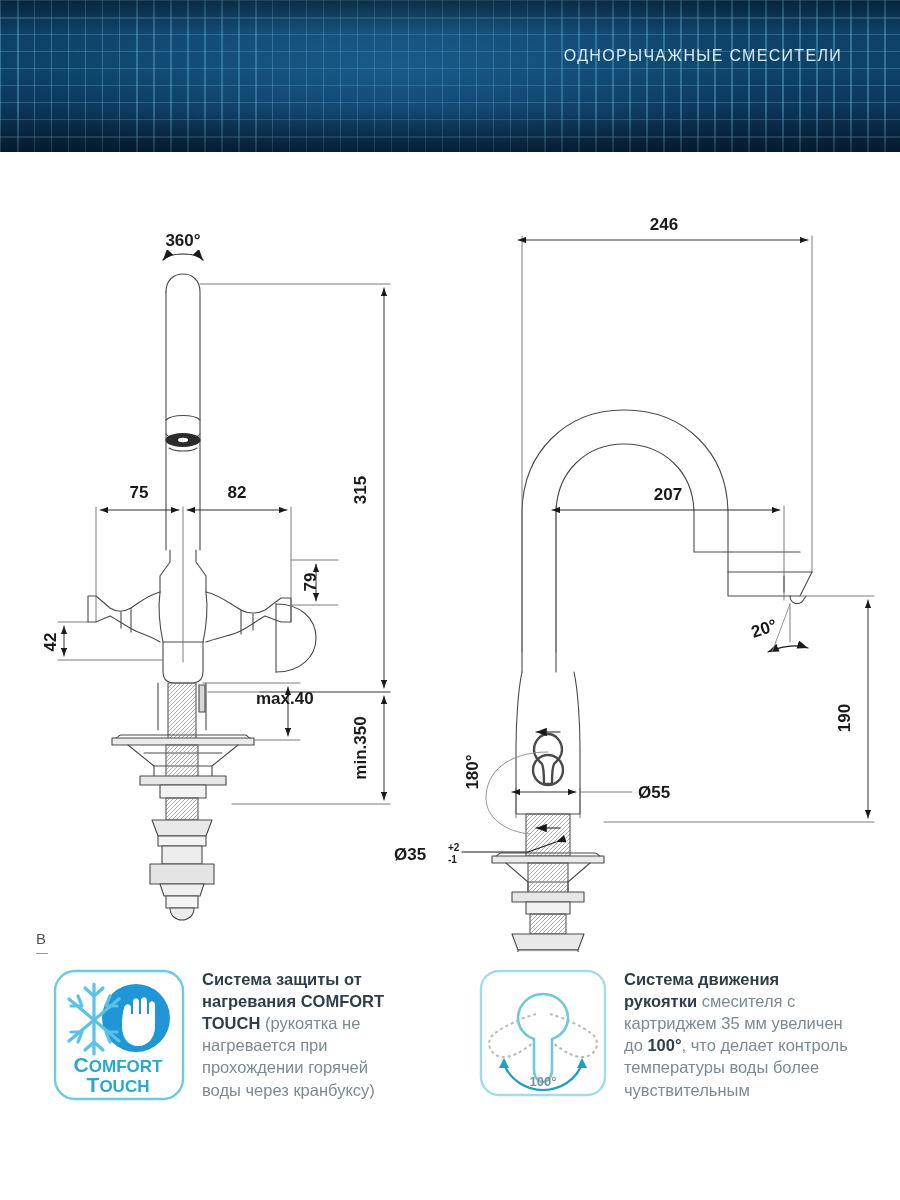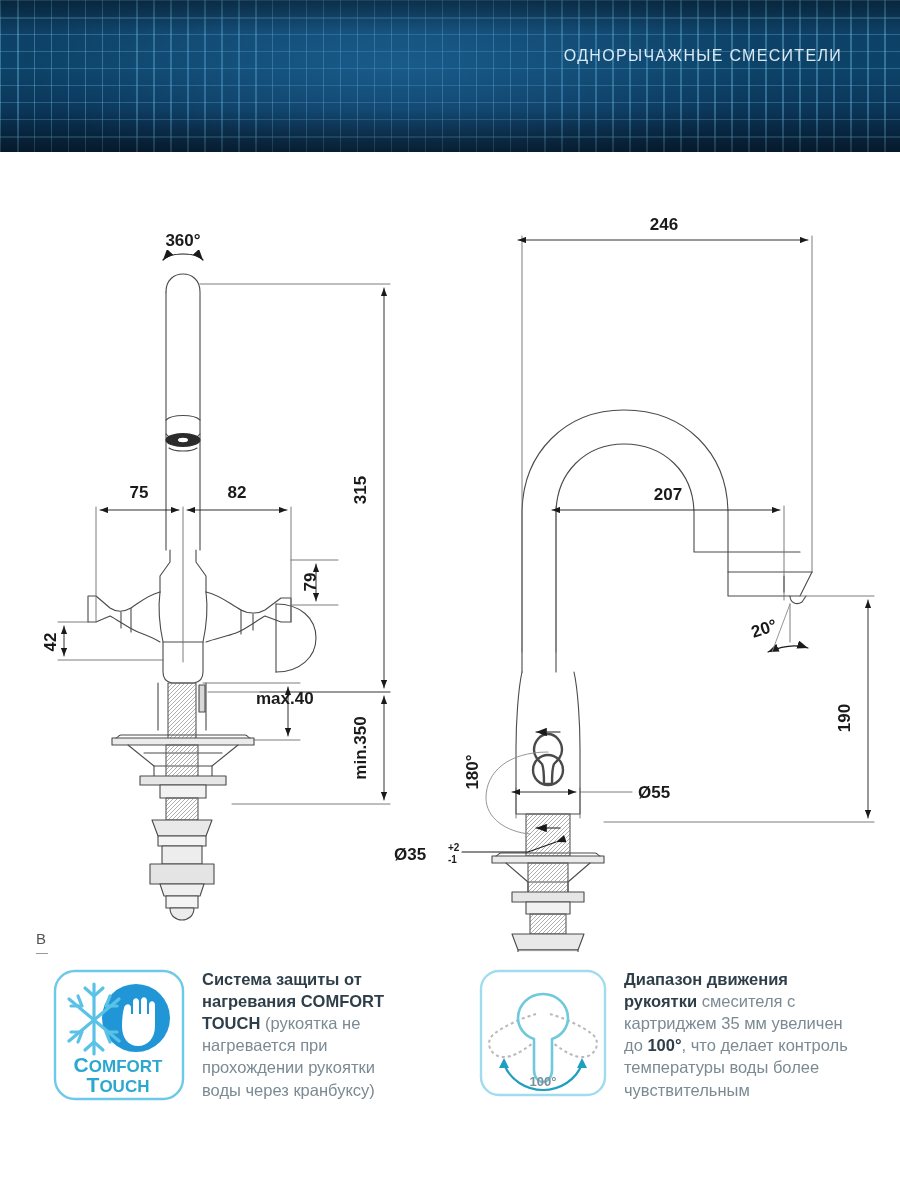--- a/index.html
+++ b/index.html
@@ -324,21 +324,21 @@
             <path d="M54,64 L65,64 M54,64 L58,74"></path>
             <path d="M54,38 L65,38 M54,38 L58,28"></path>
             <path d="M30,64 L19,64 M30,64 L26,74"></path>
           </g>
 
           <text x="66" y="104" text-anchor="middle" font-family="Liberation Sans, sans-serif" font-size="21" font-weight="bold" fill="#2aa8cf">C<tspan font-size="17">OMFORT</tspan></text>
           <text x="66" y="124" text-anchor="middle" font-family="Liberation Sans, sans-serif" font-size="21" font-weight="bold" fill="#2aa8cf">T<tspan font-size="17">OUCH</tspan></text>
         </svg>
       </div>
       <div class="ftext">
-        <b>Система защиты от нагревания COMFORT TOUCH</b><span> (рукоятка не нагревается при прохождении рукоятки воды через кранбуксу)</span>
+        <b>Система защиты от нагревания COMFORT TOUCH</b><span> (рукоятка не нагревается при прохождении горячей воды через кранбуксу)</span>
       </div>
     </div>
 
     <div class="feature right">
       <div class="ficon">
         <svg width="130" height="130" viewBox="0 0 130 130" xmlns="http://www.w3.org/2000/svg">
           <rect x="3" y="3" width="124" height="124" rx="18" ry="18" fill="#ffffff" stroke="#9fdcee" stroke-width="2.4"></rect>
 
           <g fill="none" stroke="#b9b9b9" stroke-width="2" stroke-dasharray="3 3">
             <path d="M58,46 C44,50 26,58 16,66 C8,72 10,84 20,88
@@ -355,18 +355,18 @@
 
           <g fill="none" stroke="#1e9fc0" stroke-width="2.2" stroke-linecap="round">
             <path d="M26,96 C32,112 48,122 65,122 C82,122 98,112 104,96"></path>
           </g>
           <path d="M26,90 L21,100 L31,100 Z" fill="#1e9fc0"></path>
           <path d="M104,90 L99,100 L109,100 Z" fill="#1e9fc0"></path>
           <text x="65" y="118" text-anchor="middle" font-family="Liberation Sans, sans-serif" font-size="13" font-weight="bold" fill="#7d8f98">100°</text>
         </svg>
       </div>
       <div class="ftext">
-        <b>Диапазон движения рукоятки</b><span> смесителя с картриджем 35 мм увеличен до </span><b class="hl">100°</b><span>, что делает контроль температуры воды более чувствительным</span>
+        <b>Система движения рукоятки</b><span> смесителя с картриджем 35 мм увеличен до </span><b class="hl">100°</b><span>, что делает контроль температуры воды более чувствительным</span>
       </div>
     </div>
 
   </div>
 </div>
 
 </body></html>

